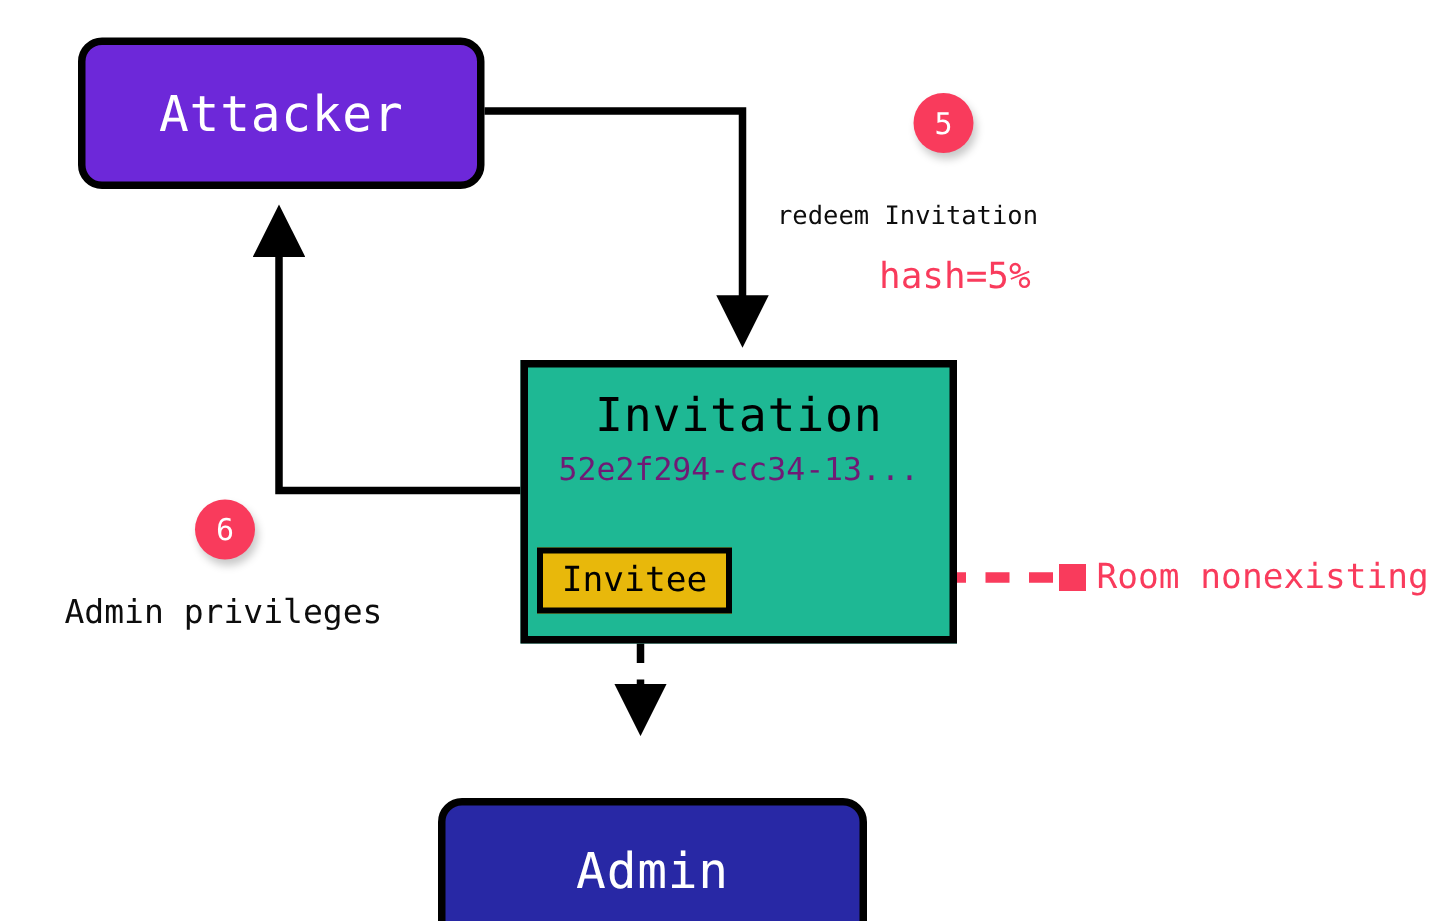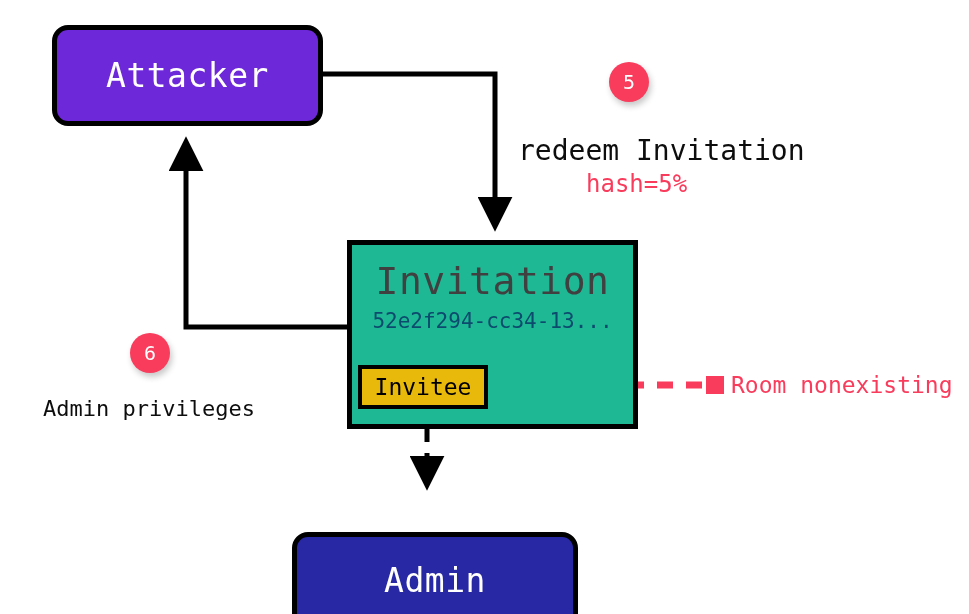--- a/index.html
+++ b/index.html
@@ -56,25 +56,25 @@
     top: 240px;
     width: 291px;
     height: 189px;
     background: #1eb894;
     border: 5px solid #000000;
     border-radius: 0;
     justify-content: flex-start;
     padding-top: 14px;
   }
   #invitation-node .node-label {
-    color: #404040;
-    font-size: 38px;
+    color: #000000;
+    font-size: 31px;
   }
   #invitation-uuid {
-    color: #0c4a6e;
+    color: #701a75;
     font-size: 21px;
     margin-top: 6px;
     letter-spacing: 0px;
     white-space: nowrap;
     font-family: "DejaVu Sans Mono", "Liberation Mono", monospace;
   }
   .attr-row {
     position: absolute;
     left: 0;
     top: 120px;
@@ -132,21 +132,21 @@
   #badge-6 { left: 130px; top: 333px; }
   
   .caption {
     position: absolute;
     font-family: "DejaVu Sans Mono", "Liberation Mono", monospace;
     white-space: nowrap;
   }
   #edge-label-redeem {
     left: 518px;
     top: 134px;
-    font-size: 28px;
+    font-size: 17px;
     color: #0d0d0d;
   }
   #edge-label-hash {
     left: 586px;
     top: 170px;
     font-size: 24px;
     color: #f93b5c;
   }
   #edge-label-admin-priv {
     left: 43px;

